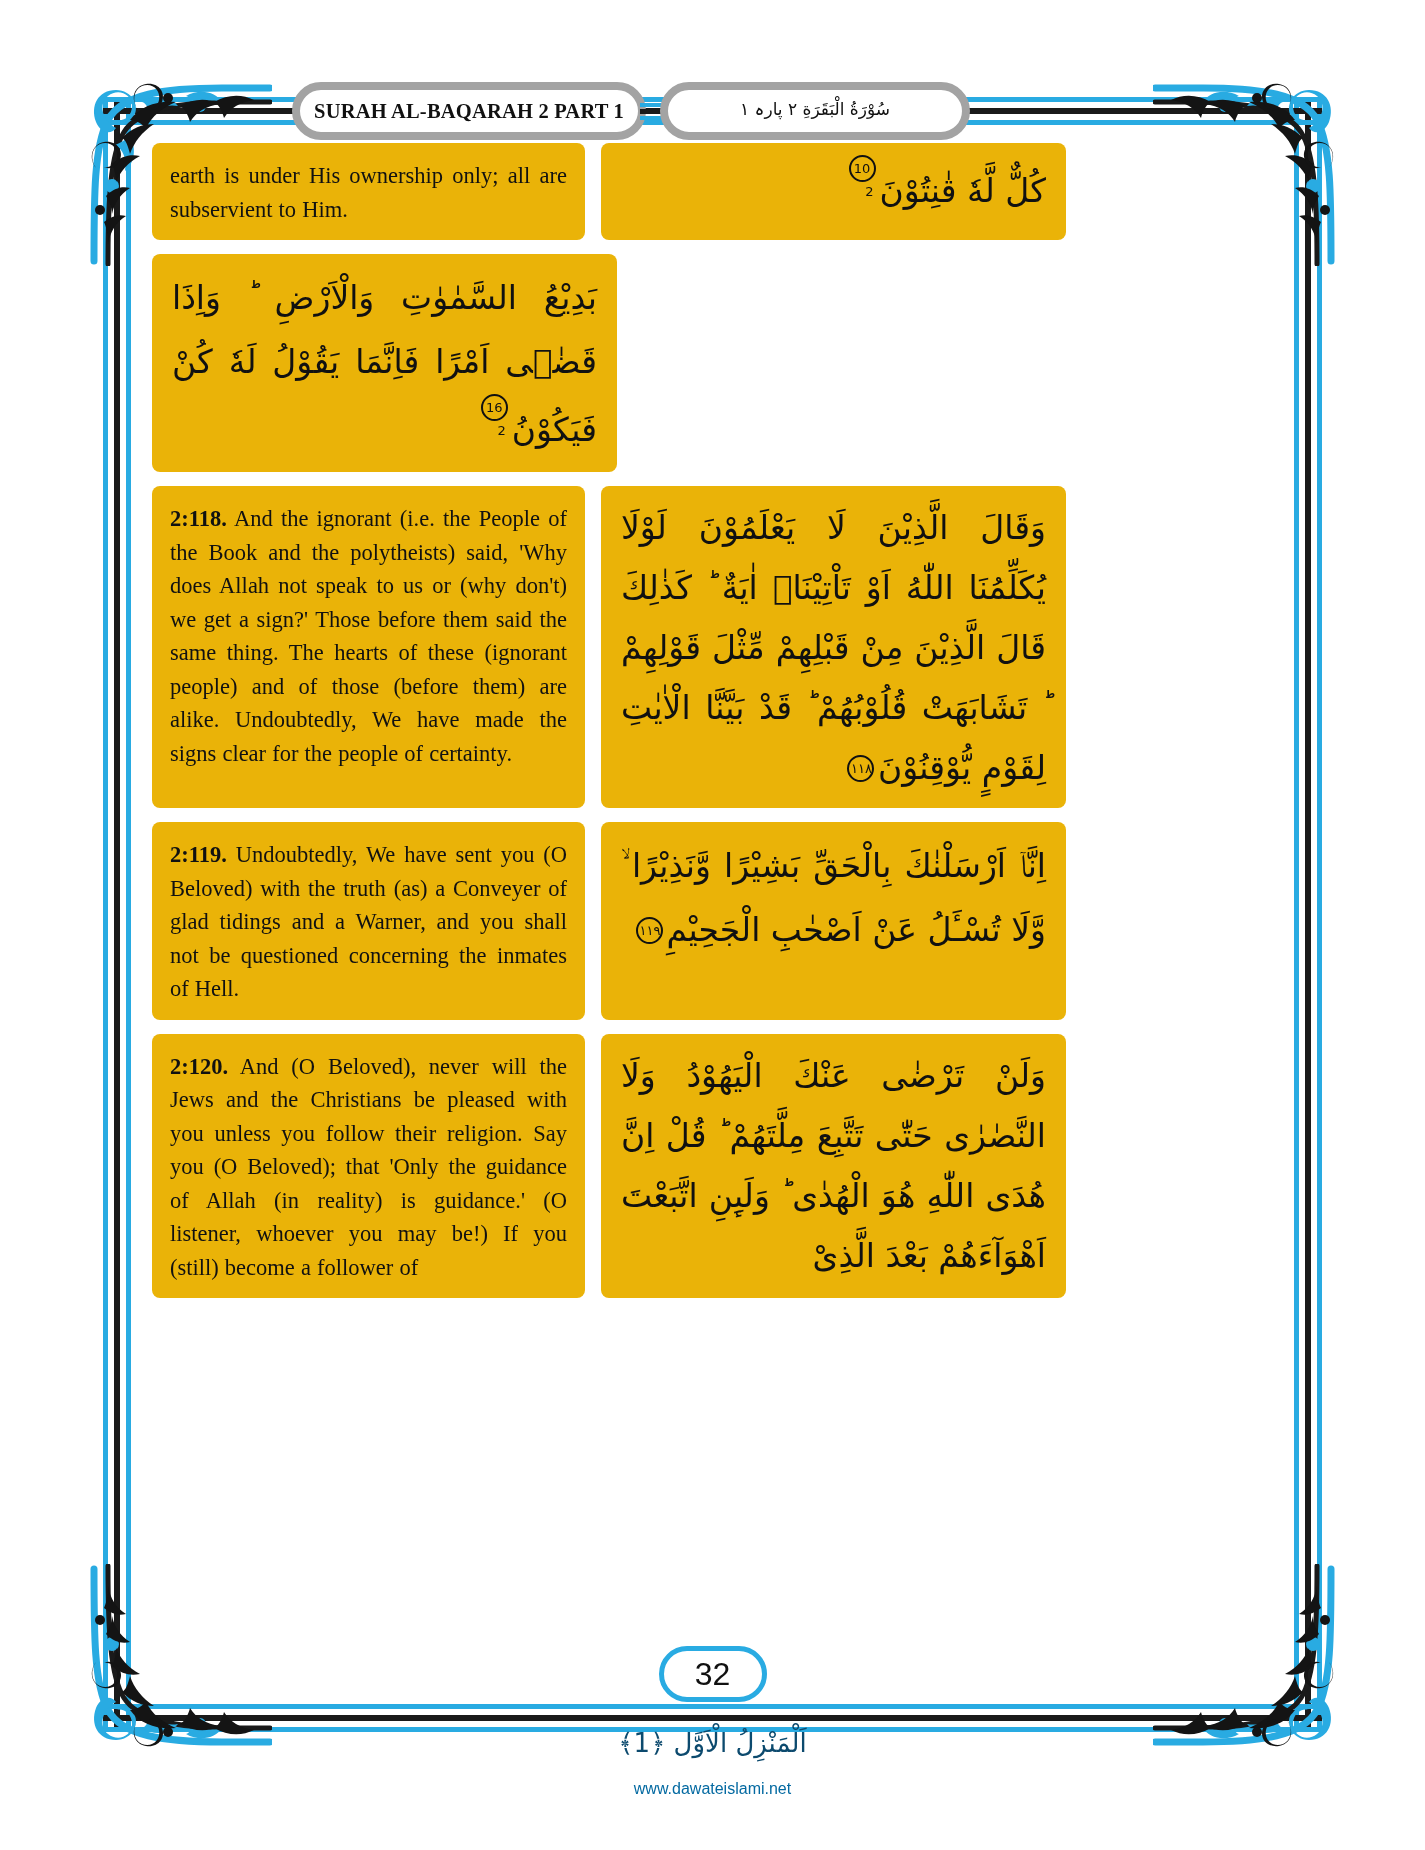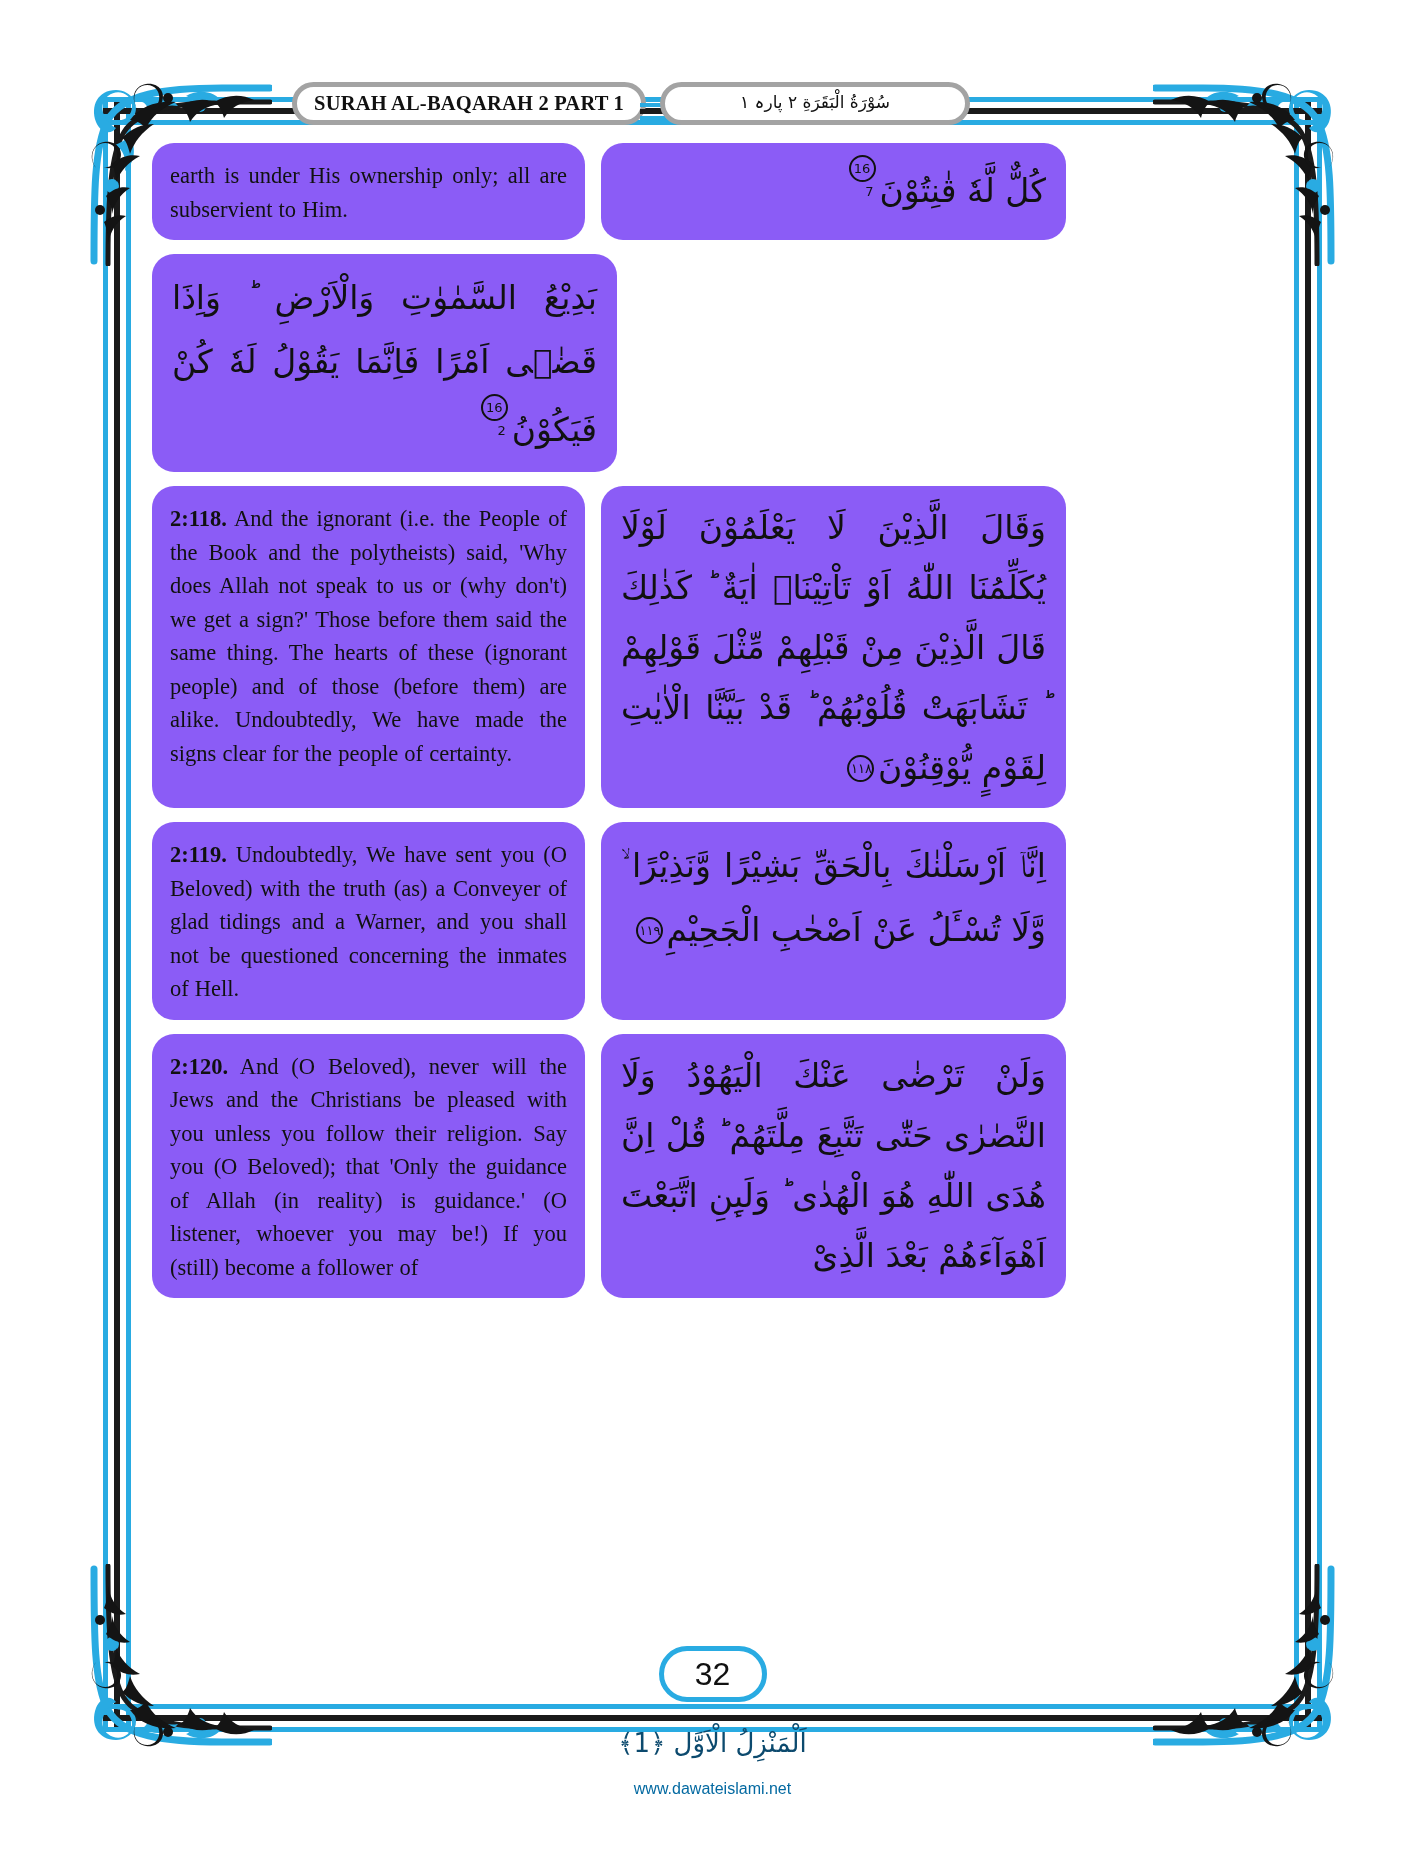--- a/index.html
+++ b/index.html
@@ -71,27 +71,27 @@
   
   .header-band {
     position: absolute;
     left: 0; right: 0;
     top: 70px;
     height: 62px;
     z-index: 40;
   }
   .capsule {
     position: absolute;
-    border: 5px solid #a3a3a3;
+    border: 8px solid #a3a3a3;
     border-radius: 34px;
     background: #ffffff;
     display: flex;
     align-items: center;
     justify-content: center;
-    height: 43px;
+    height: 58px;
   }
   .capsule-en {
     left: 292px;
     width: 354px;
     top: 12px;
   }
   .capsule-en .label {
     font-family: "Liberation Serif", "DejaVu Serif", serif;
     font-weight: bold;
     font-size: 20.5px;
@@ -139,22 +139,22 @@
   }
 
   .verse-row {
     display: flex;
     gap: 16px;
     margin-bottom: 14px;
     align-items: stretch;
   }
 
   .cell {
-    background: #8b5cf6;
-    border-radius: 22px;
+    background: #eab308;
+    border-radius: 8px;
     padding: 16px 18px 14px 18px;
   }
 
   .cell-en {
     width: 433px;
     flex: 0 0 433px;
     text-align: justify;
     text-align-last: left;
     font-size: 22.5px;
     line-height: 33.5px;
@@ -409,21 +409,21 @@
     </div>
   </div>
 
   <div class="content">
 
     <div class="verse-row">
       <div class="cell cell-en">
         <span>earth is under His ownership only; all are subservient to Him.</span>
       </div>
       <div class="cell cell-ar">
-        <span>كُلٌّ لَّهٗ قٰنِتُوْنَ</span><span class="ayah-mark">167</span>
+        <span>كُلٌّ لَّهٗ قٰنِتُوْنَ</span><span class="ayah-mark">102</span>
       </div>
     </div>
 
     <div class="verse-row">
       <div class="cell cell-ar">
         <span>بَدِيْعُ السَّمٰوٰتِ وَالْاَرْضِ ؕ وَاِذَا قَضٰۤى اَمْرًا فَاِنَّمَا يَقُوْلُ لَهٗ كُنْ فَيَكُوْنُ</span><span class="ayah-mark">162</span>
       </div>
     </div>
 
     <div class="verse-row">

